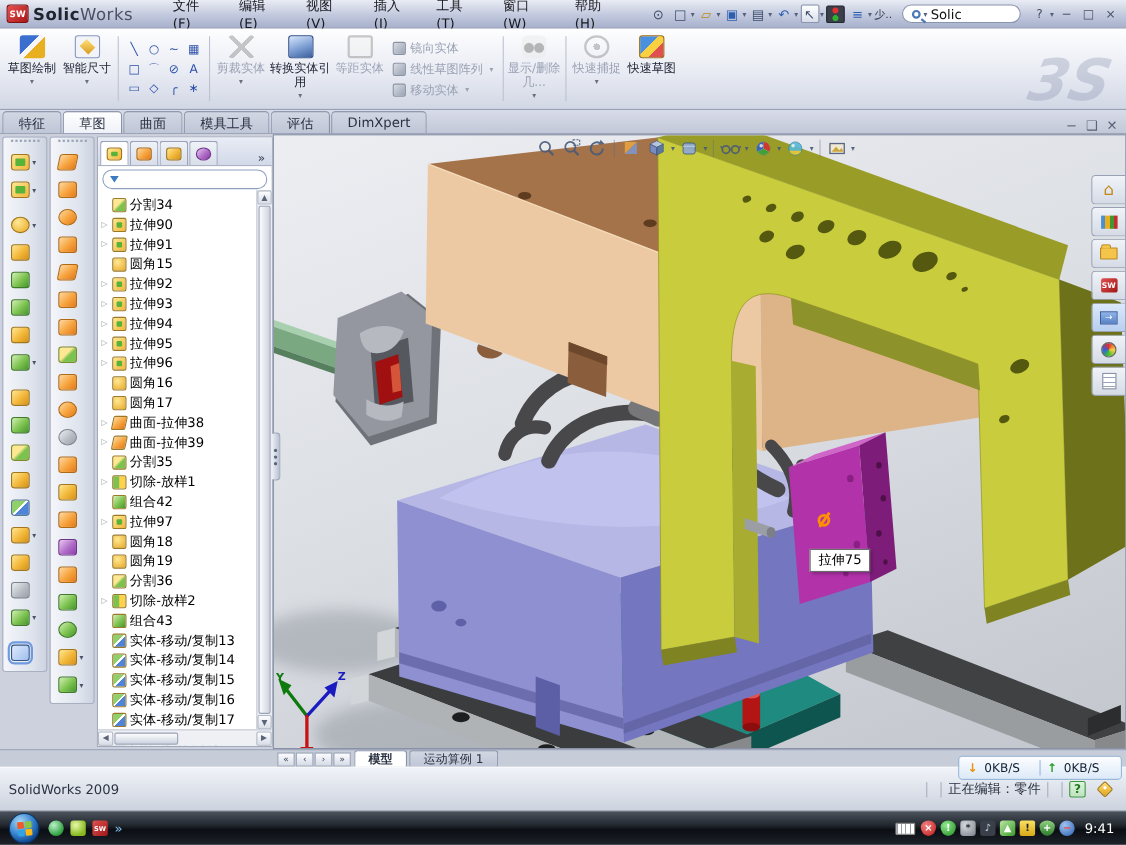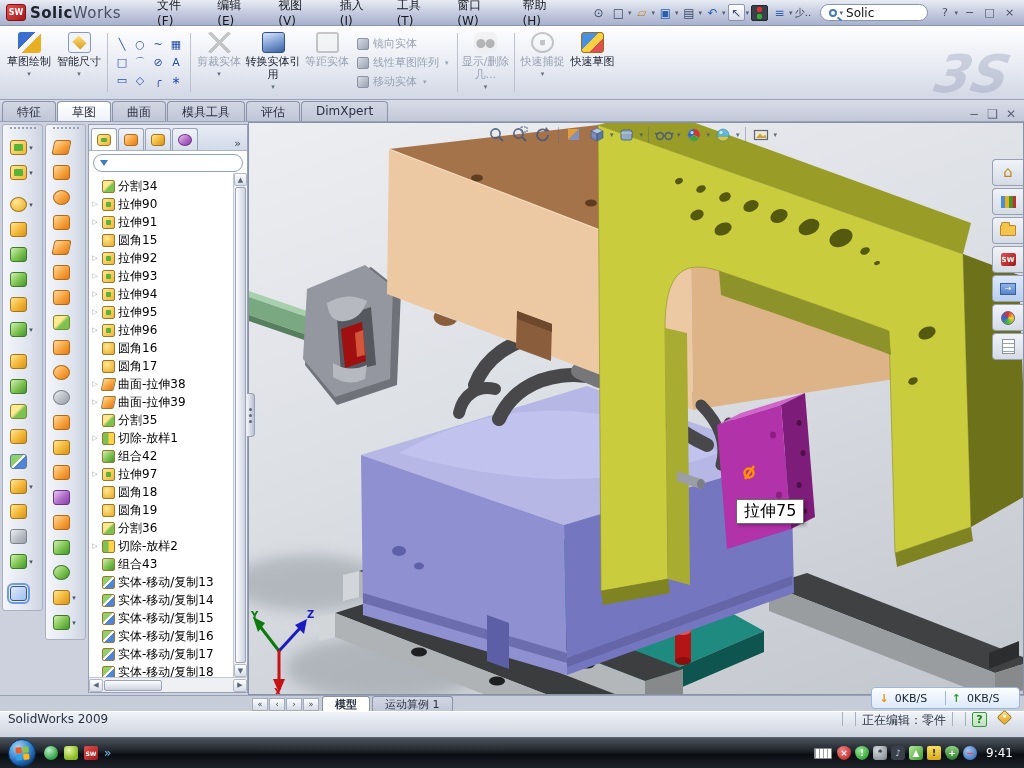--- a/index.html
+++ b/index.html
@@ -116,33 +116,33 @@
 .tpbtn{width:31px;height:27px;border:1px solid #98a0b4;border-right:none;border-radius:4px 0 0 4px;background:linear-gradient(#f0f3f8,#d5dbe6);display:flex;align-items:center;justify-content:center}
 .tpbtn.active{background:linear-gradient(#dce8fa,#b8cff0)}
 .tp-home{color:#c08818;font-size:15px;line-height:1}
 .tp-lib{width:15px;height:12px;background:linear-gradient(90deg,#4a90d0 0 4px,#e8b020 4px 8px,#45952f 8px 12px,#c03030 12px)}
 .tp-folder{width:16px;height:11px;background:#f4c54a;border:1px solid #b8872a;border-radius:1px;position:relative}
 .tp-folder::before{content:"";position:absolute;top:-4px;left:0;width:7px;height:3px;background:#f4c54a;border:1px solid #b8872a;border-bottom:none;border-radius:2px 2px 0 0}
 .tp-search{width:15px;height:13px;background:linear-gradient(135deg,#e05050,#a01818);border-radius:2px;color:#fff;font-size:7px;font-weight:bold;display:flex;align-items:center;justify-content:center}
 .tp-palette{width:16px;height:12px;background:linear-gradient(#8fb4e8,#5a84c8);border:1px solid #3a5e9e;color:#fff;font-size:8px;display:flex;align-items:center;justify-content:center}
 .tp-appear{width:14px;height:14px;border-radius:50%;background:conic-gradient(#e03030,#f8d040,#45c030,#3060e0,#e03030);border:1px solid #666}
 .tp-props{width:13px;height:15px;background:repeating-linear-gradient(#fff 0 3px,#9aa4b8 3px 4px);border:1px solid #8a92a4}
-.vtip{position:absolute;left:487px;top:376px;background:#fff;border:1px solid #6a6a6a;padding:1px 7px;font-size:16px;color:#000;box-shadow:2px 2px 3px rgba(0,0,0,.25);white-space:nowrap}
+.vtip{position:absolute;left:487px;top:376px;background:#fff;border:1px solid #6a6a6a;padding:1px 7px;font-size:12px;color:#000;box-shadow:2px 2px 3px rgba(0,0,0,.25);white-space:nowrap}
 
 .netpill{position:absolute;top:687px;right:4px;height:22px;z-index:6;display:flex;align-items:center;background:linear-gradient(#fcfdff,#dce9f8);border:1px solid #9ab8d8;border-radius:4px;padding:0 8px;font-size:11px;color:#123;gap:6px}
 .netpill .down{color:#e8930c;font-weight:bold}.netpill .up{color:#2aa02a;font-weight:bold}
 .netdiv{width:1px;height:14px;background:#9ab8d8}
 .netval{min-width:44px;}
 
 .mtabs{height:16px;flex:none;background:#c6ccd8;border-top:1px solid #98a0b6;display:flex;align-items:flex-end;padding-left:252px}
 .navbtn{width:16px;height:13px;font-size:8px;color:#3a4254;background:linear-gradient(#fbfcfe,#d5dbe6);border:1px solid #a2aabc;display:flex;align-items:center;justify-content:center;margin-right:1px}
 .mtab{height:15px;padding:0 12px;font-size:11px;display:flex;align-items:center;border:1px solid #8a93a8;border-bottom:none;background:linear-gradient(#d2d7e3,#bfc6d6);margin-left:2px;border-radius:3px 3px 0 0;color:#2a3142}
 .mtab.active{background:#fff;font-weight:bold}
 
-.status{height:26px;flex:none;background:linear-gradient(#f0f3f8,#ccd2de);border-top:1px solid #fff;display:flex;align-items:flex-start;padding:0 8px;color:#2a3142}
+.status{height:40px;flex:none;background:linear-gradient(#f0f3f8,#ccd2de);border-top:1px solid #fff;display:flex;align-items:center;padding:0 8px;color:#2a3142}
 .statspace{flex:1}
 .ssep{width:1px;height:14px;background:#a8b0c0;margin:0 6px}
 .shelp{width:15px;height:15px;background:linear-gradient(#dff2df,#bfe3bf);border:1px solid #3a9a3a;color:#1c7a1c;font-weight:bold;font-size:11px;display:flex;align-items:center;justify-content:center;border-radius:2px}
 .stag{width:11px;height:11px;background:linear-gradient(135deg,#ffe27a,#e0a018);border:1px solid #a2761b;transform:rotate(45deg);border-radius:2px;position:relative;margin:0 6px 0 12px}
 .stag::after{content:"";position:absolute;left:2px;top:2px;width:3px;height:3px;border-radius:50%;background:#fff}
 
 .taskbar{height:31px;flex:none;background:linear-gradient(#4a525c,#23282f 40%,#0b0e13 55%,#1e232a);border-top:1px solid #5a636e;display:flex;align-items:center;color:#fff;padding:0 2px}
 .orb{width:28px;height:28px;border-radius:50%;margin:0 6px;background:radial-gradient(circle at 35% 28%,#a8d8f4,#3a86d0 45%,#0c4488 78%,#062a5e);border:1px solid #0a3468;position:relative;flex:none}
 .flag{position:absolute;left:7px;top:7px;width:13px;height:13px;display:grid;grid-template-columns:6px 6px;grid-template-rows:6px 6px;gap:1px;transform:rotate(-6deg)}
 .flag i{border-radius:1px}

